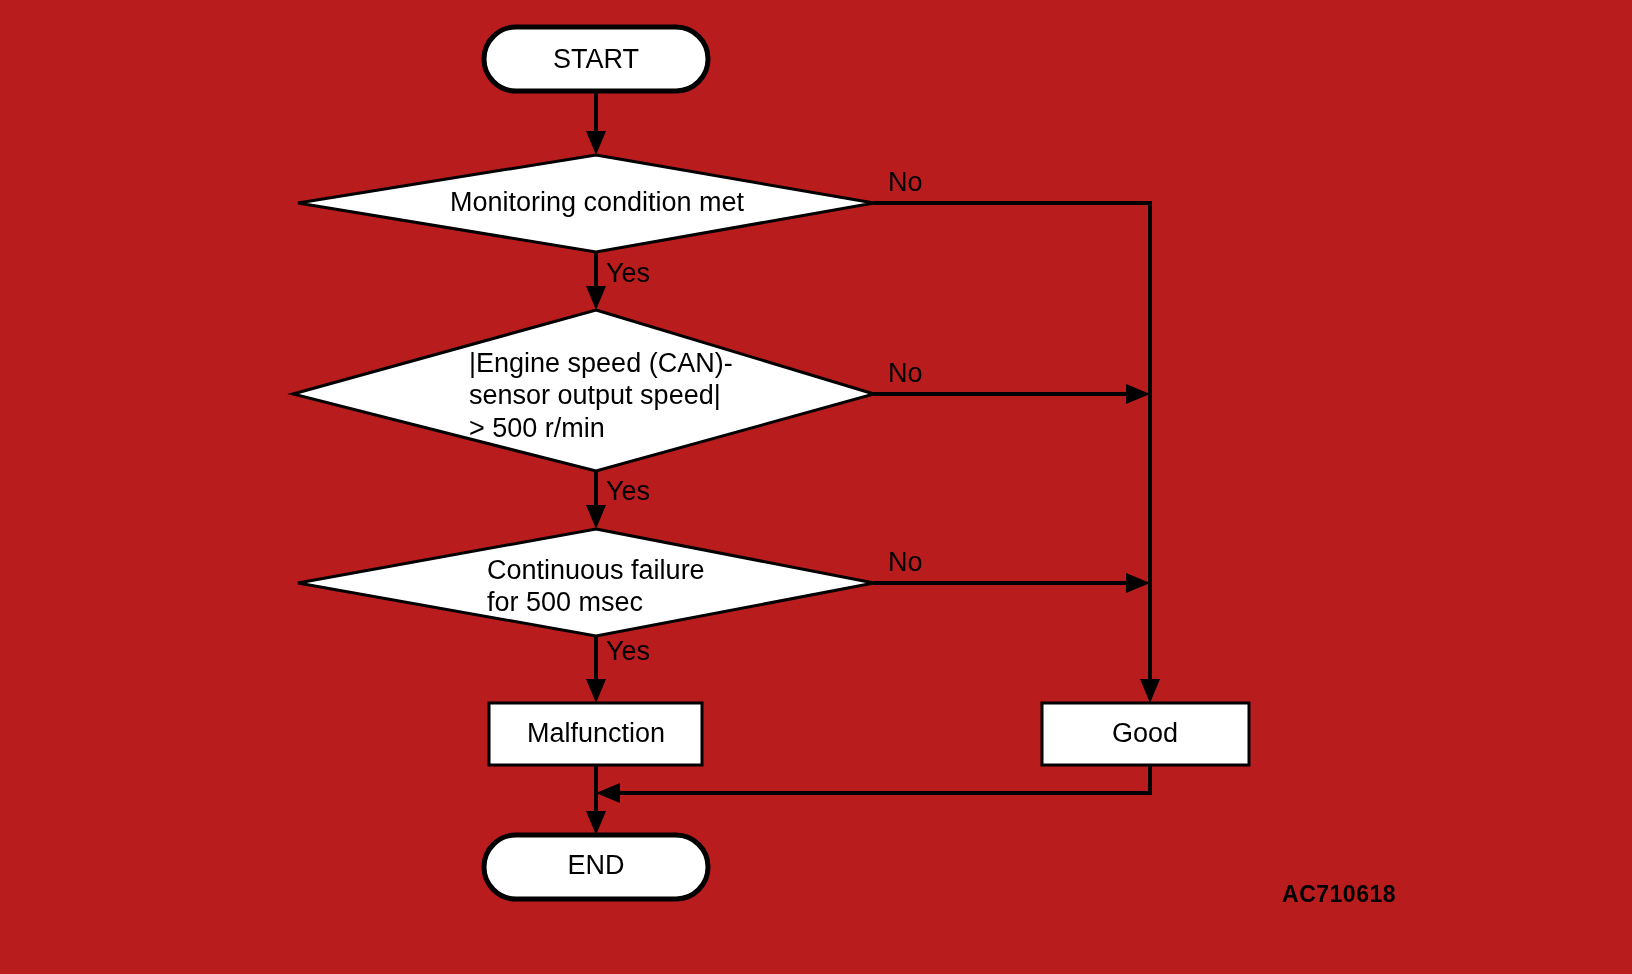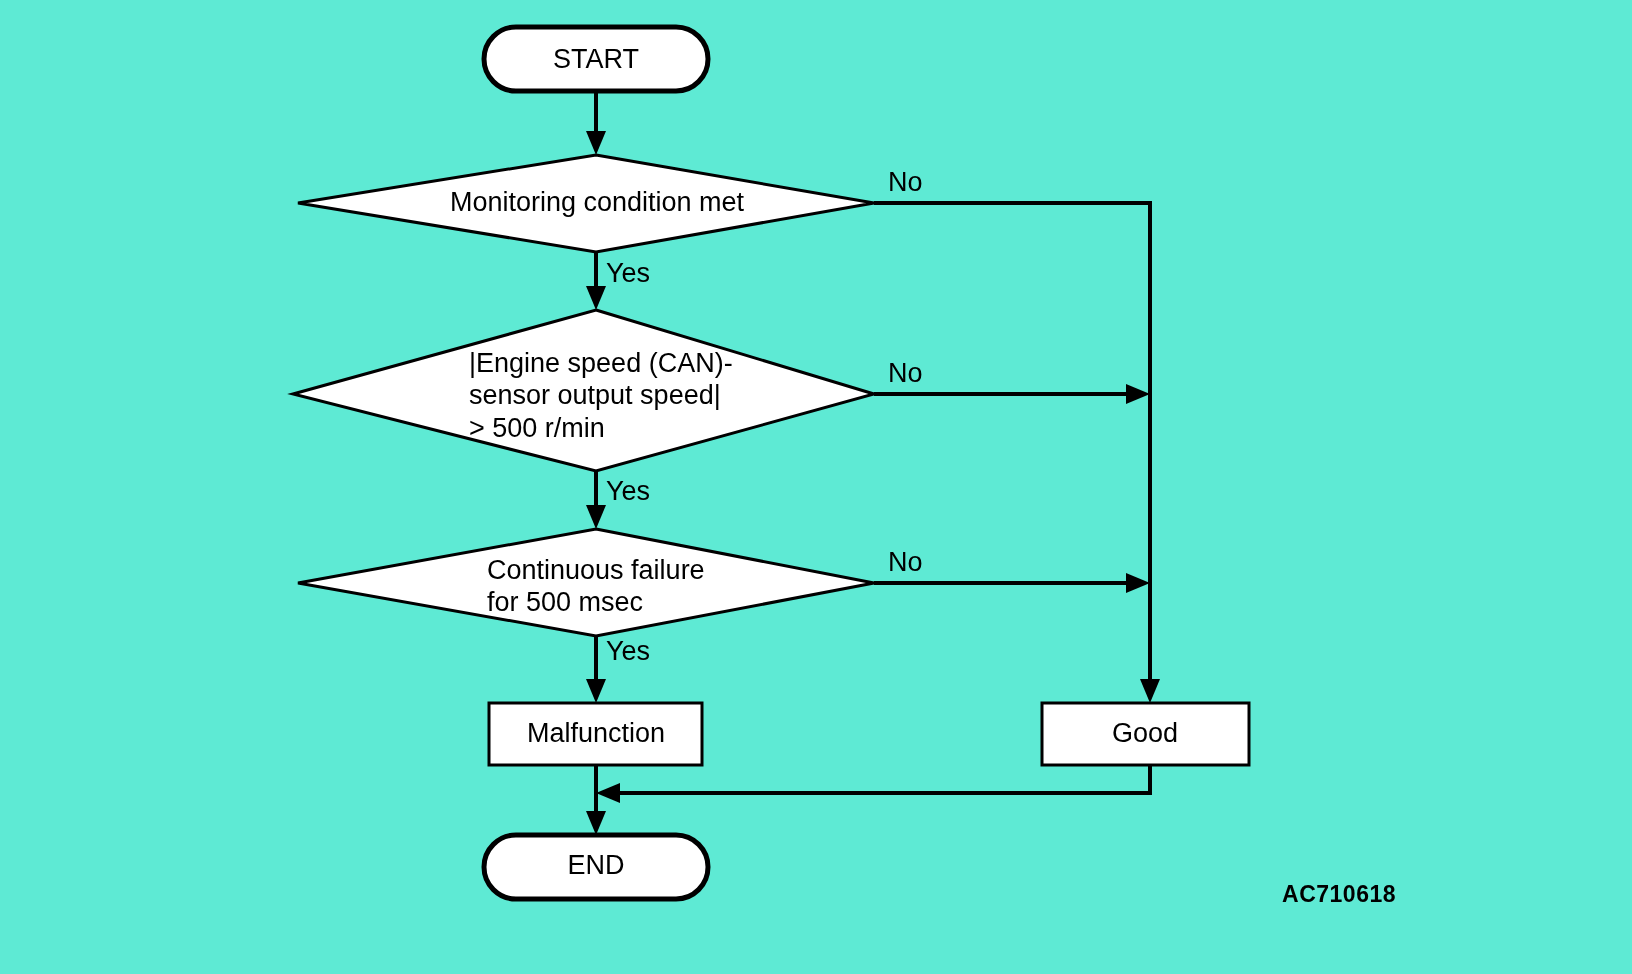--- a/index.html
+++ b/index.html
@@ -10,21 +10,21 @@
   body {
     width: 1632px;
     height: 974px;
     font-family: "Liberation Sans", sans-serif;
     overflow: hidden;
   }
   #flowchart-root {
     position: relative;
     width: 1632px;
     height: 974px;
-    background: #5eead4;
+    background: #b91c1c;
   }
   svg.flow-canvas {
     position: absolute;
     top: 0;
     left: 0;
     width: 1632px;
     height: 974px;
     display: block;
   }
   .node-shape {

